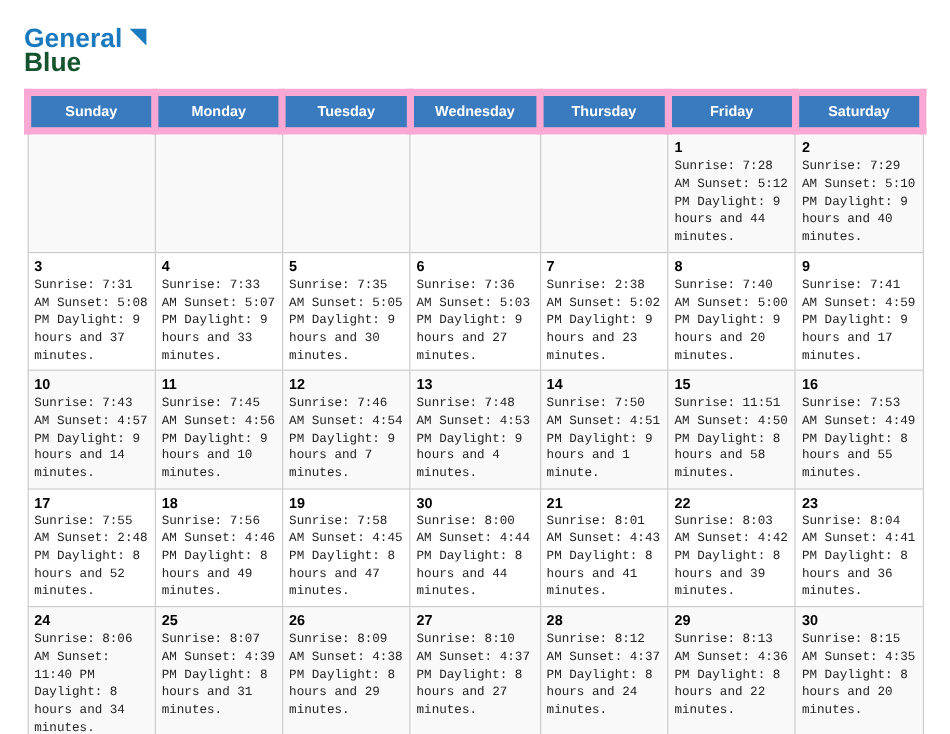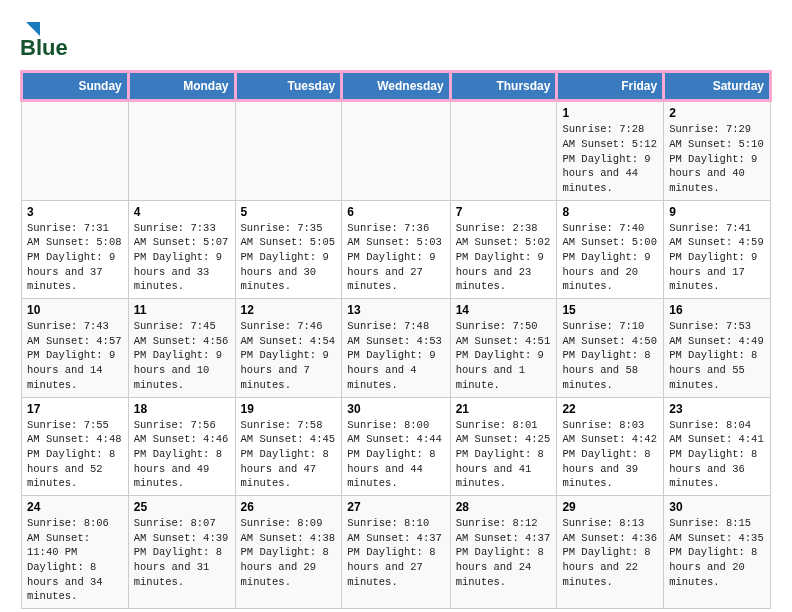--- a/index.html
+++ b/index.html
@@ -42,25 +42,25 @@
       color: #333;
     }
     table {
       width: 100%;
       border-collapse: collapse;
       font-size: 11px;
     }
     thead tr th {
       background: #3a7abf;
       color: #fff;
-      text-align: right;
+      text-align: center;
       padding: 6px 5px;
       font-size: 12px;
       font-weight: bold;
-      border: 3px solid #f9a8d4;
+      border: 6px solid #f9a8d4;
     }
     tbody tr td {
       border: 1px solid #ccc;
       vertical-align: top;
       padding: 4px 5px;
       width: 113px;
       min-height: 80px;
     }
     tbody tr:nth-child(odd) td {
       background: #f9f9f9;
@@ -83,20 +83,23 @@
     td.empty {
       background: #f0f0f0;
     }
   </style>
 </head>
 <body>
 
 <div class="header-area">
   <div class="logo">
     <div style="display:flex; align-items:center;">
+      <span class="logo-text">
+        <span class="blue">General</span>
+      </span>
       <svg width="20" height="20" viewBox="0 0 20 20" style="margin-left:2px;">
         <polygon points="4,2 18,2 18,16" fill="#1a7abf"></polygon>
       </svg>
     </div>
     <span class="logo-text" style="color:#14532d; margin-top:-4px;">Blue</span>
   </div>
   <div class="title-area">
     <h1></h1>
     <h2></h2>
   </div>
@@ -204,36 +207,36 @@
 Daylight: 9 hours and 4 minutes.</div>
         </td>
         <td>
           <span class="day-num">14</span>
           <div class="day-detail">Sunrise: 7:50 AM
 Sunset: 4:51 PM
 Daylight: 9 hours and 1 minute.</div>
         </td>
         <td>
           <span class="day-num">15</span>
-          <div class="day-detail">Sunrise: 7:10 AM
+          <div class="day-detail">Sunrise: 11:51 AM
 Sunset: 4:50 PM
 Daylight: 8 hours and 58 minutes.</div>
         </td>
         <td>
           <span class="day-num">16</span>
           <div class="day-detail">Sunrise: 7:53 AM
 Sunset: 4:49 PM
 Daylight: 8 hours and 55 minutes.</div>
         </td>
       </tr>
       <tr>
         <td>
           <span class="day-num">17</span>
           <div class="day-detail">Sunrise: 7:55 AM
-Sunset: 4:48 PM
+Sunset: 2:48 PM
 Daylight: 8 hours and 52 minutes.</div>
         </td>
         <td>
           <span class="day-num">18</span>
           <div class="day-detail">Sunrise: 7:56 AM
 Sunset: 4:46 PM
 Daylight: 8 hours and 49 minutes.</div>
         </td>
         <td>
           <span class="day-num">19</span>
@@ -243,21 +246,21 @@
         </td>
         <td>
           <span class="day-num">30</span>
           <div class="day-detail">Sunrise: 8:00 AM
 Sunset: 4:44 PM
 Daylight: 8 hours and 44 minutes.</div>
         </td>
         <td>
           <span class="day-num">21</span>
           <div class="day-detail">Sunrise: 8:01 AM
-Sunset: 4:25 PM
+Sunset: 4:43 PM
 Daylight: 8 hours and 41 minutes.</div>
         </td>
         <td>
           <span class="day-num">22</span>
           <div class="day-detail">Sunrise: 8:03 AM
 Sunset: 4:42 PM
 Daylight: 8 hours and 39 minutes.</div>
         </td>
         <td>
           <span class="day-num">23</span>

